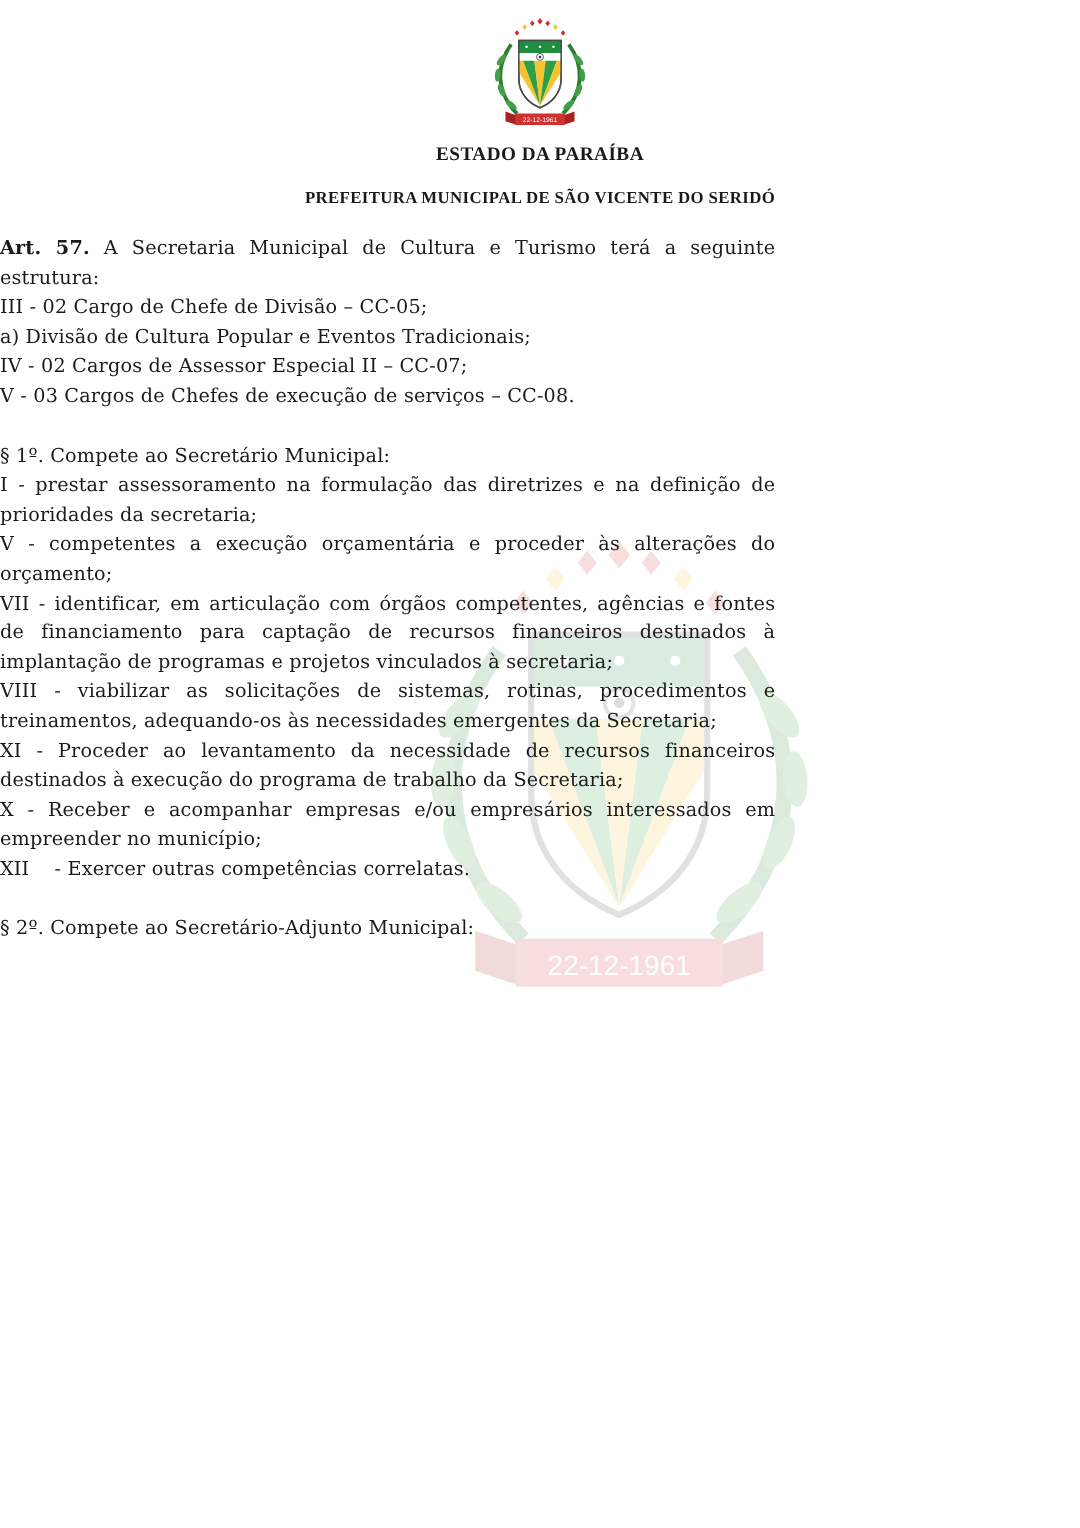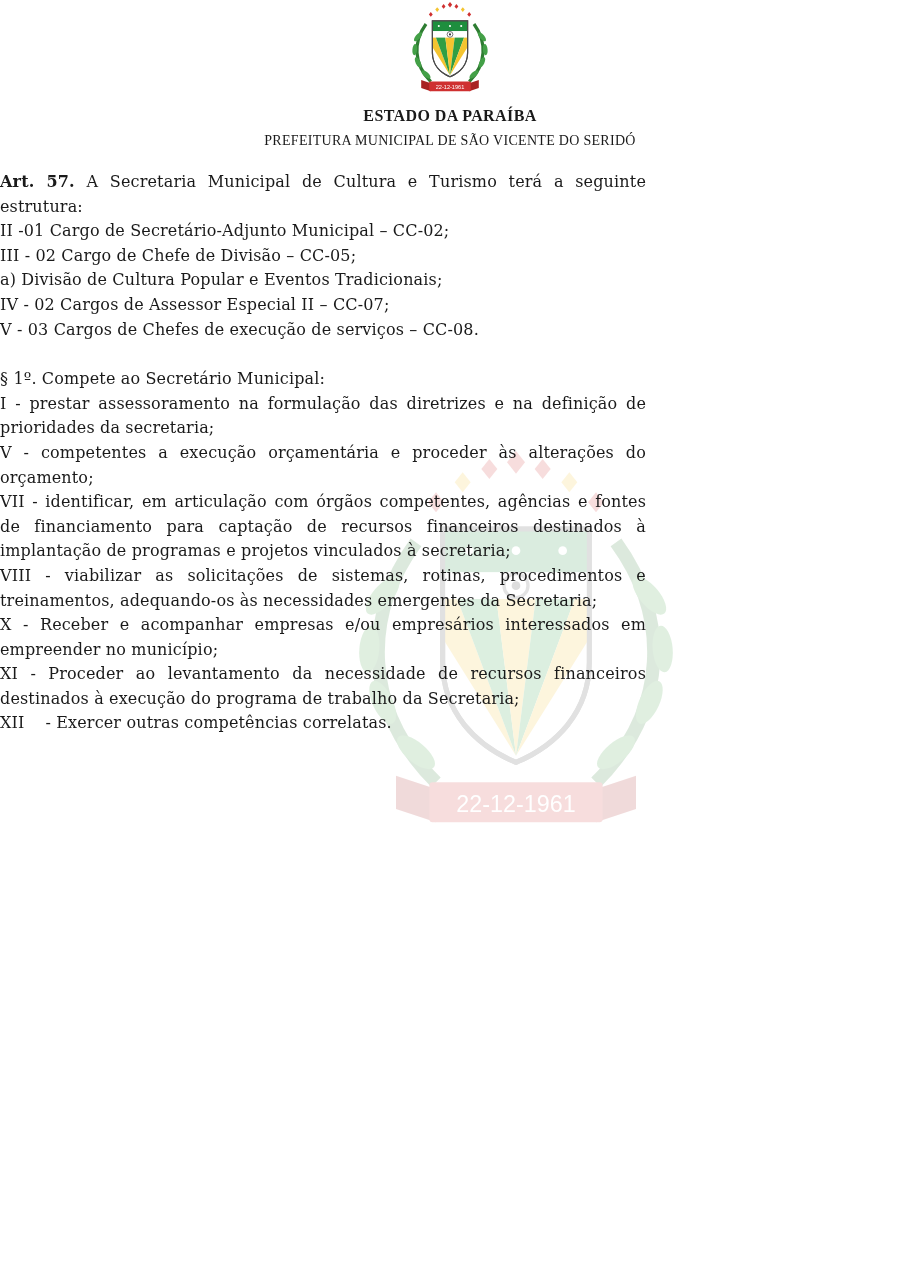--- a/index.html
+++ b/index.html
@@ -22,34 +22,35 @@
     width: 400px;
     height: 462px;
     opacity: 0.16;
     z-index: 0;
     pointer-events: none;
   }
   .header {
     position: relative;
     z-index: 1;
     text-align: center;
+    padding-top: 13px;
     font-family: "Liberation Serif", serif;
   }
   .crest-main { width: 100px; height: 104px; display: block; margin: 0 auto; }
   .header-line1 {
     font-weight: bold;
     font-size: 16px;
     letter-spacing: 0.4px;
     margin-top: 3px;
   }
   .header-line2 {
-    font-weight: normal;
+    font-weight: bold;
     font-size: 14px;
     letter-spacing: 0.3px;
-    margin-top: 8px;
+    margin-top: 20px;
   }
   .body-text {
     position: relative;
     z-index: 1;
     margin-top: 21px;
     width: 646px;
     font-size: 16px;
     line-height: 24.6px;
     letter-spacing: 0.15px;
     text-align: justify;
@@ -128,34 +129,34 @@
       <use href="#crest-symbol"></use>
     </svg>
     <div class="header-line1">ESTADO DA PARAÍBA</div>
     <div class="header-line2">PREFEITURA MUNICIPAL DE SÃO VICENTE DO SERIDÓ</div>
   </div>
 
   <div class="body-text">
 
     <p><span class="art-lead">Art. 57.</span><span> A Secretaria Municipal de Cultura e Turismo terá a seguinte estrutura:</span></p>
 
-    <p>II -01 Cargo de Secretário-Adjunto Municipal – CC-02;</p>
     <p>III - 02 Cargo de Chefe de Divisão – CC-05;</p>
     <p>a) Divisão de Cultura Popular e Eventos Tradicionais;</p>
     <p>IV - 02 Cargos de Assessor Especial II – CC-07;</p>
     <p>V - 03 Cargos de Chefes de execução de serviços – CC-08.</p>
 
     <div class="section-gap"></div>
 
     <p>§ 1º. Compete ao Secretário Municipal:</p>
     <p>I - prestar assessoramento na formulação das diretrizes e na definição de prioridades da secretaria;</p>
     <p>V - competentes a execução orçamentária e proceder às alterações do orçamento;</p>
     <p>VII - identificar, em articulação com órgãos competentes, agências e fontes de financiamento para captação de recursos financeiros destinados à implantação de programas e projetos vinculados à secretaria;</p>
     <p>VIII - viabilizar as solicitações de sistemas, rotinas, procedimentos e treinamentos, adequando-os às necessidades emergentes da Secretaria;</p>
+    <p>XI - Proceder ao levantamento da necessidade de recursos financeiros destinados à execução do programa de trabalho da Secretaria;</p>
     <p>X - Receber e acompanhar empresas e/ou empresários interessados em empreender no município;</p>
-    <p>XI - Proceder ao levantamento da necessidade de recursos financeiros destinados à execução do programa de trabalho da Secretaria;</p>
     <p>XII&nbsp;&nbsp;&nbsp;&nbsp;- Exercer outras competências correlatas.</p>
 
     <div class="section-gap"></div>
 
+    <p>§ 2º. Compete ao Secretário-Adjunto Municipal:</p>
 
   </div>
 </div>
 
 </body></html>

